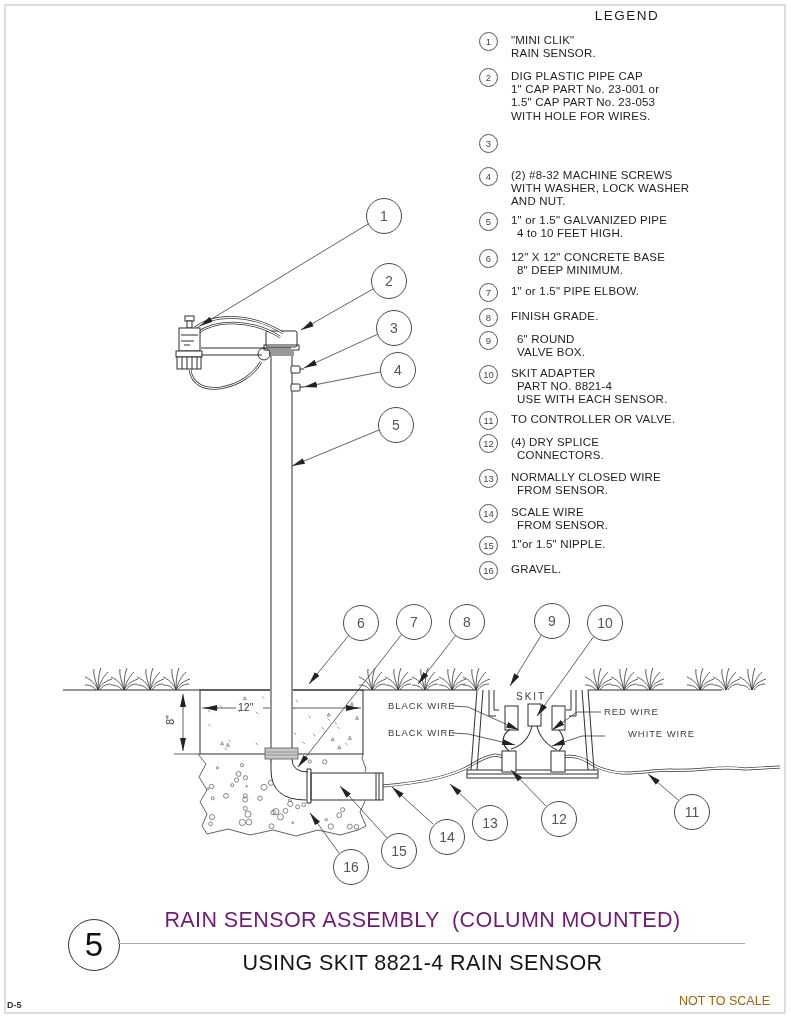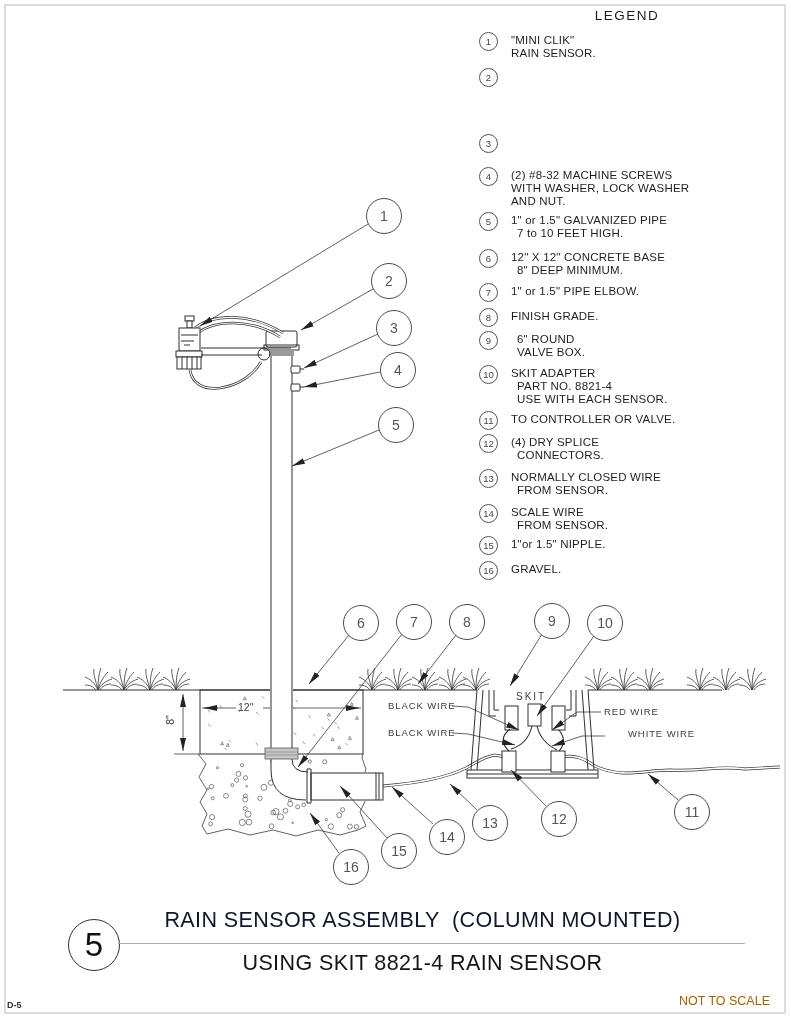--- a/index.html
+++ b/index.html
@@ -20,21 +20,21 @@
   .co{position:absolute;width:34px;height:34px;border:1px solid #4a4a4a;border-radius:50%;
       display:flex;align-items:center;justify-content:center;font-size:14px;color:#555;background:#fff;}
   .wire-lbl{font-size:9.5px;letter-spacing:0.9px;color:#3d3d3d;}
   .skit{left:516px;top:691px;font-size:10px;letter-spacing:2px;color:#3d3d3d;}
   .dimw{left:238px;top:701px;font-size:10.5px;color:#3d3d3d;}
   .dimh{left:165px;top:714px;font-size:10.5px;color:#3d3d3d;transform:rotate(-90deg);}
   .tb-circle{position:absolute;left:68px;top:919px;width:50px;height:50px;border:1px solid #333;
       border-radius:50%;display:flex;align-items:center;justify-content:center;font-size:33px;color:#111;background:#fff;}
   .tb-line{position:absolute;left:118px;top:943px;width:627px;border-top:1.5px solid #ababab;}
   .tb-t1{position:absolute;left:100px;top:908px;width:645px;text-align:center;font-size:21.5px;
-      letter-spacing:0.4px;color:#0f172a;white-space:pre;}
+      letter-spacing:0.4px;color:#701a75;white-space:pre;}
   .tb-t2{position:absolute;left:100px;top:951px;width:645px;text-align:center;font-size:21.5px;
       letter-spacing:0.4px;color:#141414;white-space:pre;}
   .scale{position:absolute;left:600px;top:994px;width:170px;text-align:right;font-size:12.5px;color:#a16207;}
   .sheet{position:absolute;left:7px;top:1000px;font-size:9px;color:#333;font-weight:bold;}
 </style>
 </head>
 <body>
 
 <div id="page">
   <div class="frame"></div>
@@ -314,37 +314,43 @@
 
   <div class="li" style="top:34px">
     <span class="lc">1</span>
     <div class="lt">
       <div>"MINI CLIK"</div>
       <div>RAIN SENSOR.</div>
     </div>
   </div>
   <div class="li" style="top:70px">
     <span class="lc">2</span>
+    <div class="lt">
+      <div>DIG PLASTIC  PIPE CAP</div>
+      <div>1"    CAP   PART No. 23-001 or</div>
+      <div>1.5" CAP   PART No. 23-053</div>
+      <div>WITH HOLE FOR WIRES.</div>
+    </div>
   </div>
   <div class="li" style="top:136px">
     <span class="lc">3</span>
   </div>
   <div class="li" style="top:169px">
     <span class="lc">4</span>
     <div class="lt">
       <div>(2)  #8-32  MACHINE SCREWS</div>
       <div>WITH WASHER, LOCK WASHER</div>
       <div>AND NUT.</div>
     </div>
   </div>
   <div class="li" style="top:214px">
     <span class="lc">5</span>
     <div class="lt">
       <div>1" or 1.5" GALVANIZED PIPE</div>
-      <div class="ind">7 to 10 FEET HIGH.</div>
+      <div class="ind">4 to 10 FEET HIGH.</div>
     </div>
   </div>
   <div class="li" style="top:251px">
     <span class="lc">6</span>
     <div class="lt">
       <div>12"  X  12"  CONCRETE BASE</div>
       <div class="ind">8" DEEP  MINIMUM.</div>
     </div>
   </div>
   <div class="li" style="top:285px">

